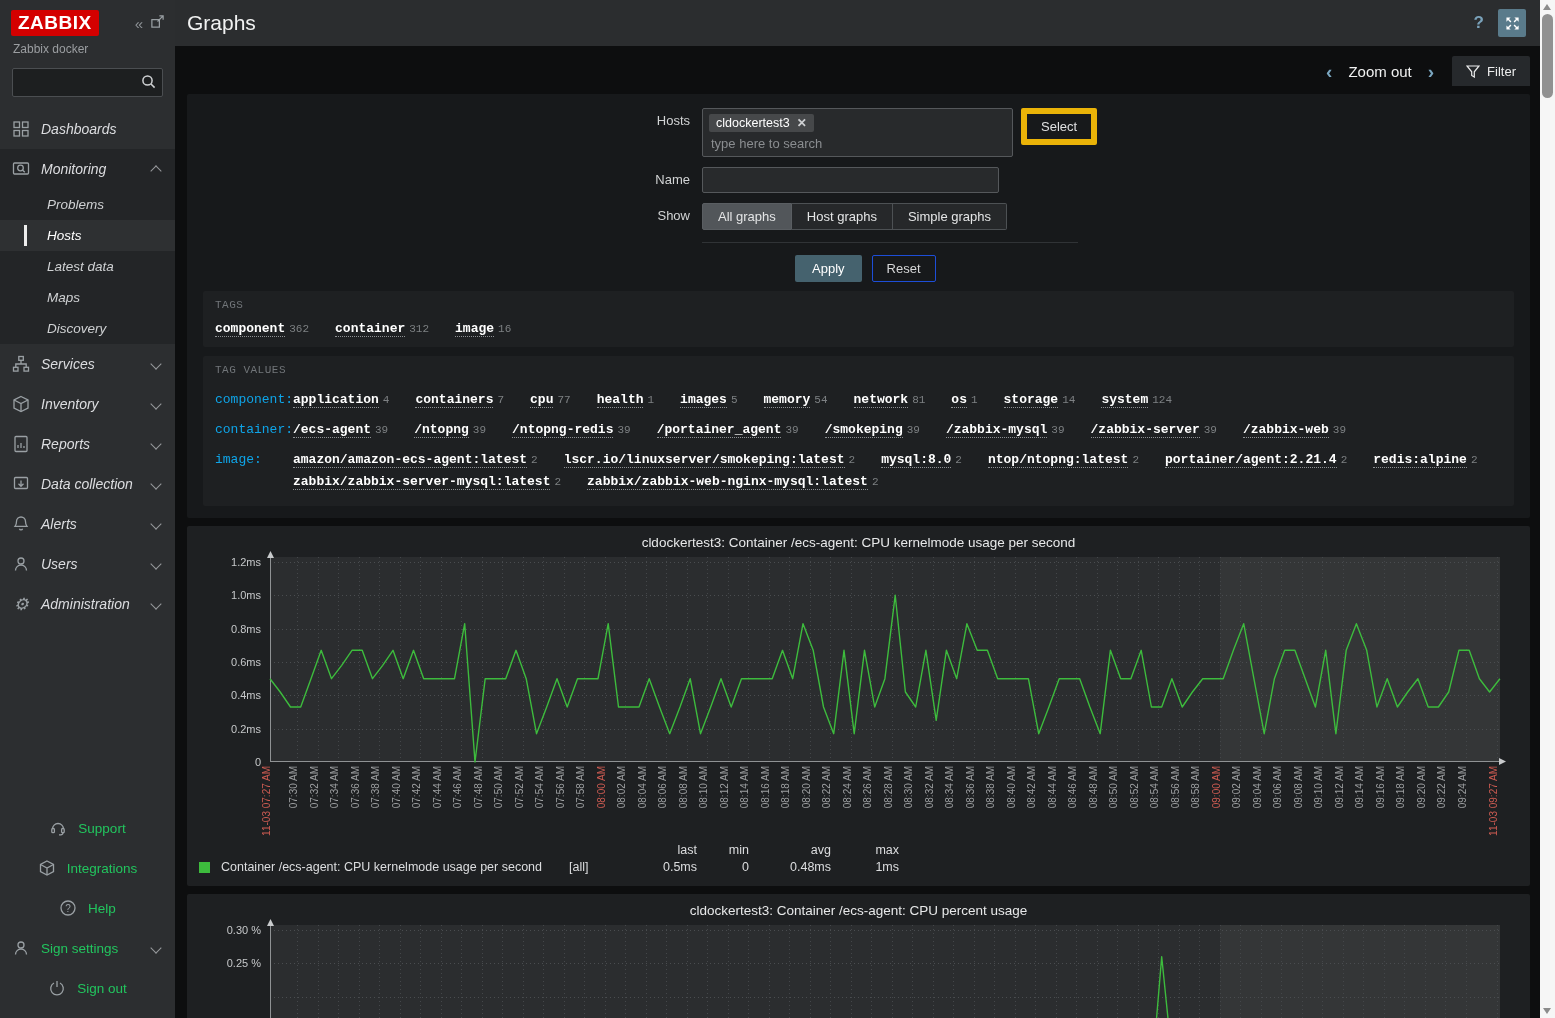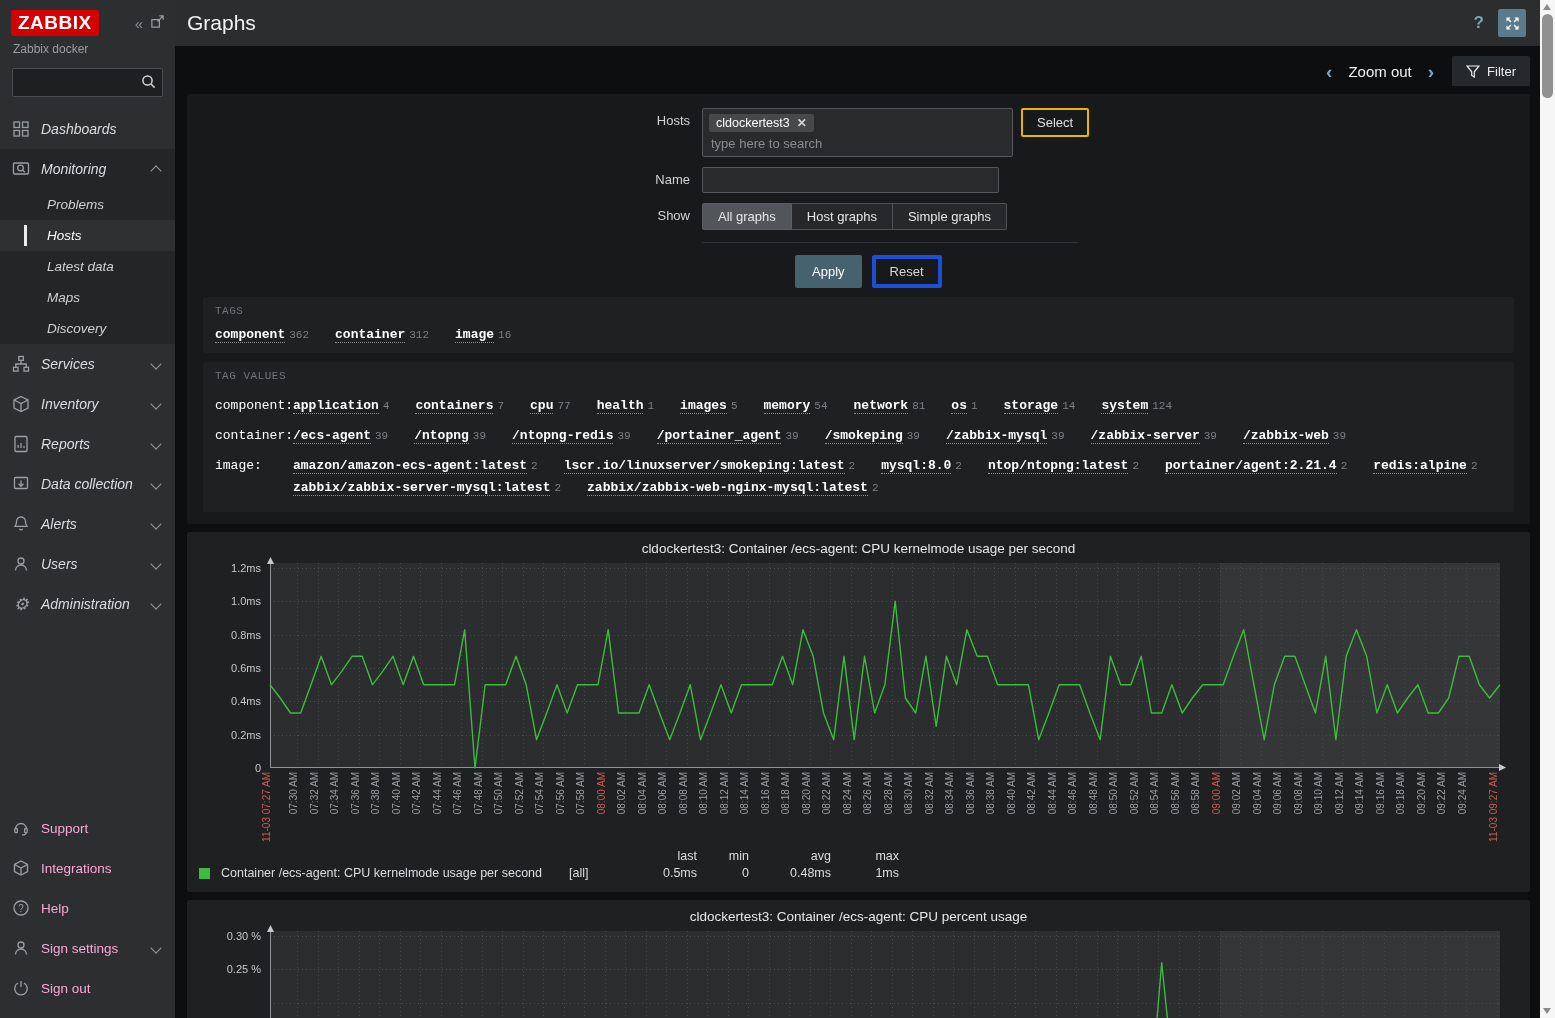--- a/index.html
+++ b/index.html
@@ -18,21 +18,21 @@
   nav{margin-top:12px;font-style:italic;}
   .nav-item{display:flex;align-items:center;height:40px;padding:0 12px;color:#dcdde0;font-size:14px;cursor:pointer;}
   .nav-item .ic{width:18px;height:18px;margin-right:11px;display:inline-flex;align-items:center;justify-content:center;}
   .nav-chev{margin-left:auto;width:7px;height:7px;border-right:1.5px solid #97999c;border-bottom:1.5px solid #97999c;transform:rotate(45deg);margin-right:3px;}
   .nav-chev.up{transform:rotate(-135deg);margin-top:4px;}
   .nav-exp{background:#232527;}
   .sub-item{height:31px;display:flex;align-items:center;padding-left:47px;font-size:13.5px;color:#cfd1d3;cursor:pointer;position:relative;}
   .sub-item.active{color:#fff;background:#2e3032;}
   .sub-item.active::before{content:"";position:absolute;left:24px;top:5px;bottom:5px;width:3px;background:#ededed;}
   .side-footer{margin-top:auto;padding-bottom:10px;}
-  .side-footer .nav-item{font-size:13.5px;color:#f9a8d4;}
+  .side-footer .nav-item{font-size:13.5px;color:#22c55e;justify-content:center;}
   .gear-glyph{font-size:17px;color:#9aa0a4;line-height:1;}
   
   .main{flex:1;display:flex;flex-direction:column;min-width:0;margin-right:15px;}
   header{height:46px;background:#2b2d2f;display:flex;align-items:center;padding:0 14px 0 12px;flex-shrink:0;}
   header h1{font-size:21px;color:#f1f2f2;font-weight:normal;margin:0;}
   .header-right{margin-left:auto;display:flex;align-items:center;gap:14px;}
   .help-q{color:#7aa2ba;font-size:17px;font-weight:bold;cursor:pointer;}
   .kiosk-btn{width:28px;height:28px;background:#5a7b8b;border:none;border-radius:2px;display:flex;align-items:center;justify-content:center;cursor:pointer;}
   .content{padding:0 10px 0 12px;}
   .controls{height:38px;display:flex;align-items:center;justify-content:flex-end;margin-top:6px;}
@@ -42,42 +42,42 @@
   .filter-tab{display:flex;align-items:center;gap:7px;height:30px;padding:0 14px;background:#26292c;border-radius:2px 2px 0 0;color:#eceded;font-size:13px;margin-left:10px;cursor:pointer;}
   
   .panel{background:#17191b;border-radius:2px;padding:14px 16px 12px 16px;margin-top:4px;}
   .frow{display:flex;align-items:flex-start;margin-bottom:10px;}
   .flabel{width:487px;text-align:right;padding-right:12px;padding-top:5px;color:#d2d4d5;font-size:13px;flex-shrink:0;}
   .multiselect{width:297px;min-height:33px;background:#282a2c;border:1px solid #55585b;border-radius:2px;padding:4px 6px;cursor:text;}
   .chip{display:inline-flex;align-items:center;background:#46484a;color:#fff;font-size:12.5px;padding:2px 7px;border-radius:2px;}
   .chip-x{margin-left:7px;color:#cfd1d3;font-weight:bold;cursor:pointer;font-size:12px;}
   .ms-ph{color:#8a8d90;font-size:13px;padding:4px 2px 1px 2px;}
   .txt-input{width:297px;height:26px;background:#282a2c;border:1px solid #55585b;border-radius:2px;color:#eee;font-size:13px;padding:0 7px;box-sizing:border-box;}
-  .btn-ghost{background:transparent;border:2px solid #eab308;color:#dfe0e1;font-size:13px;padding:5px 14px;border-radius:2px;cursor:pointer;margin-left:8px;}
+  .btn-ghost{background:transparent;border:6px solid #eab308;color:#dfe0e1;font-size:13px;padding:5px 14px;border-radius:2px;cursor:pointer;margin-left:8px;}
   .seg{display:flex;}
   .seg button{background:#26282a;border:1px solid #4d5154;color:#e4e5e6;padding:5px 15px;font-size:13px;cursor:pointer;}
   .seg button+button{border-left:none;}
   .seg button:first-child{border-radius:2px 0 0 2px;}
   .seg button:last-child{border-radius:0 2px 2px 0;}
   .seg .sel{background:#52565a;border-color:#5a5e62;}
   .fdivider{border-top:1px solid #303336;width:376px;margin:12px 0 12px 499px;}
   .fbuttons{display:flex;gap:10px;margin-left:592px;margin-bottom:4px;}
   .btn-primary{background:#45626e;border:none;color:#fff;font-size:13px;padding:6px 17px;border-radius:2px;cursor:pointer;}
-  .btn-reset{background:transparent;border:4px solid #1d4ed8;color:#d6d7d8;font-size:13px;padding:5px 14px;border-radius:2px;cursor:pointer;}
+  .btn-reset{background:transparent;border:1px solid #1d4ed8;color:#d6d7d8;font-size:13px;padding:5px 14px;border-radius:2px;cursor:pointer;}
   
   .sf-head{margin-top:14px;border-bottom:1px solid #2c2f32;padding-bottom:8px;font-size:14px;}
   .sf-head b{color:#f0f1f1;font-weight:bold;}
   .sf-head span{color:#787c7f;margin-left:6px;}
   .sf-box{background:#1e2022;border-radius:2px;margin-top:9px;padding:8px 12px 10px 12px;font-family:Liberation Mono, monospace;}
   .sf-box-h{color:#717579;font-size:11px;letter-spacing:.5px;margin-bottom:8px;}
   .sf-links{display:flex;flex-wrap:wrap;gap:4px 26px;align-items:baseline;}
   .sf-link{color:#fff;font-size:13px;font-weight:bold;border-bottom:1px dotted #8d9093;cursor:pointer;}
   .sf-count{color:#7d8083;font-size:11px;margin-left:4px;}
   .tvrow{display:flex;align-items:baseline;padding:6px 0;}
-  .tv-label{width:78px;color:#ffffff;font-size:13px;flex-shrink:0;}
+  .tv-label{width:78px;color:#0ea5e9;font-size:13px;flex-shrink:0;}
   
   .widget{margin-top:8px;background:#1e2022;border-radius:2px;padding-top:9px;overflow:hidden;}
   .wtitle{text-align:center;font-size:13.5px;color:#e7e8e9;margin-bottom:7px;}
   .chart-row{display:flex;}
   .ylabs{width:83px;position:relative;flex-shrink:0;}
   .ylab{position:absolute;right:9px;font-size:11px;color:#c6c8ca;white-space:nowrap;}
   .plot{position:relative;width:1230px;height:205px;background:#2b2d2f;}
   .plot svg{overflow:visible;display:block;}
   .xstrip{position:relative;height:80px;margin-left:83px;width:1230px;}
   .xlab{position:absolute;top:4px;writing-mode:vertical-rl;transform:rotate(180deg);font-size:10px;color:#9d9fa1;white-space:nowrap;}

